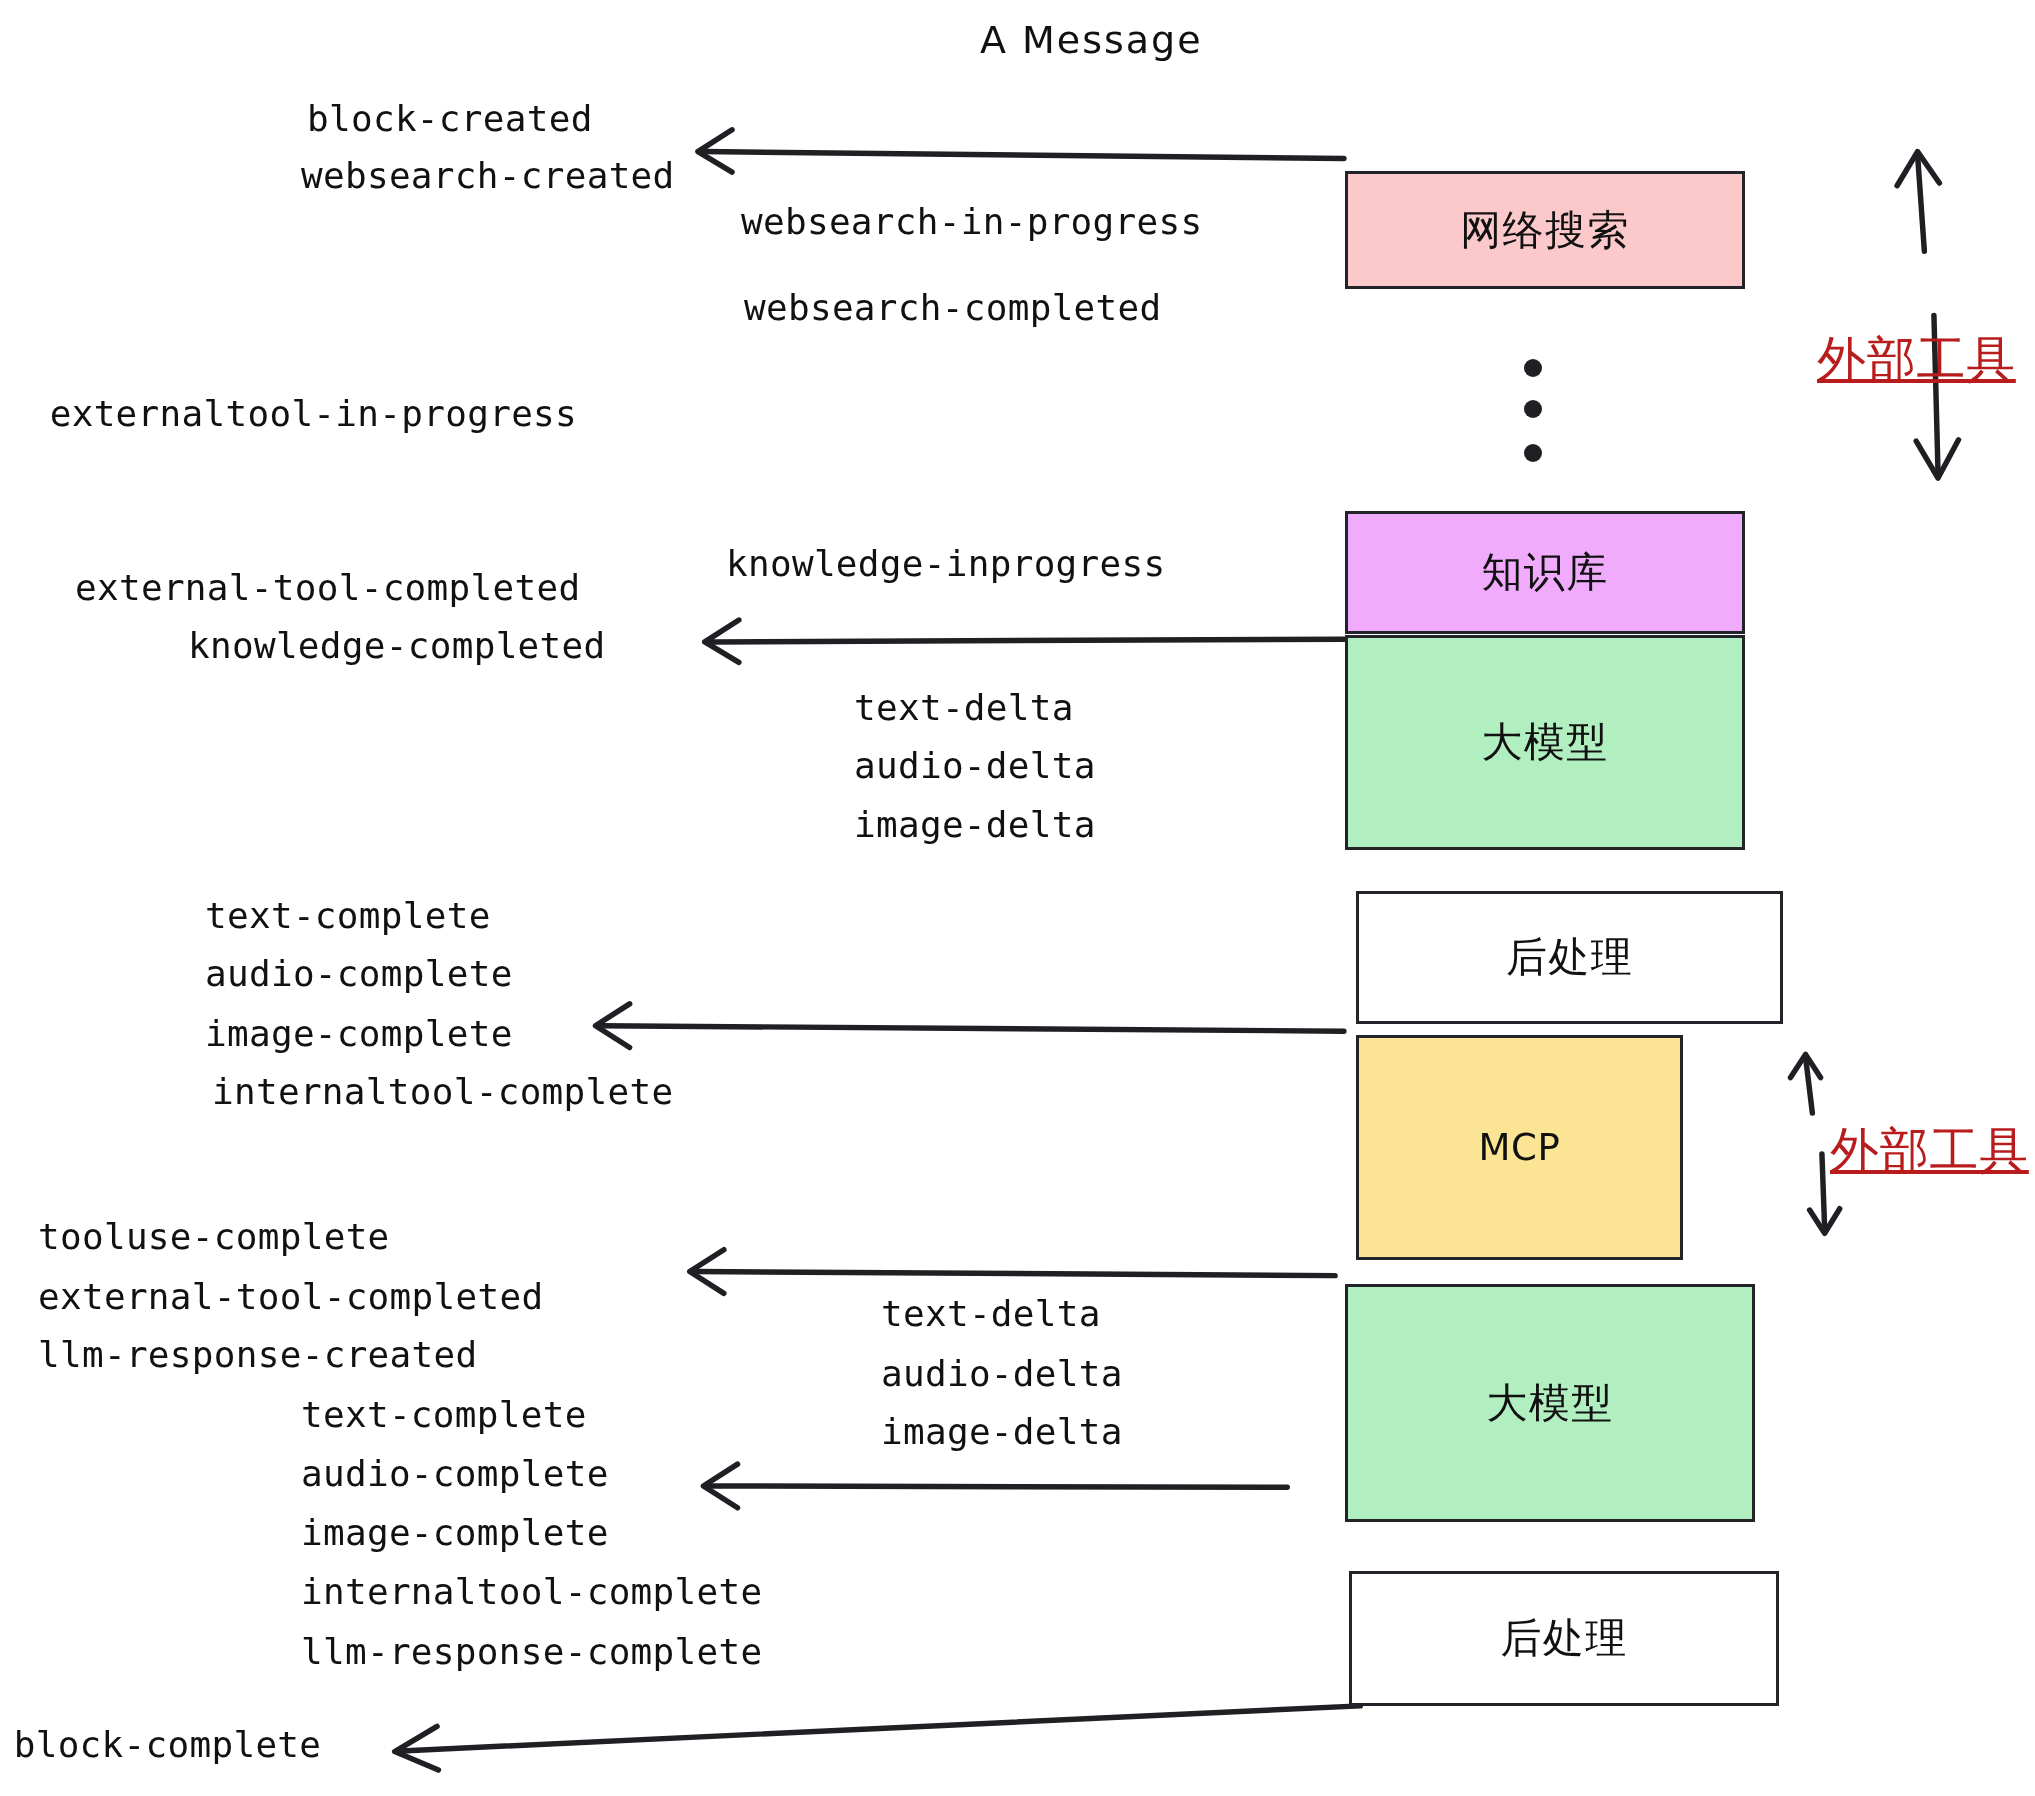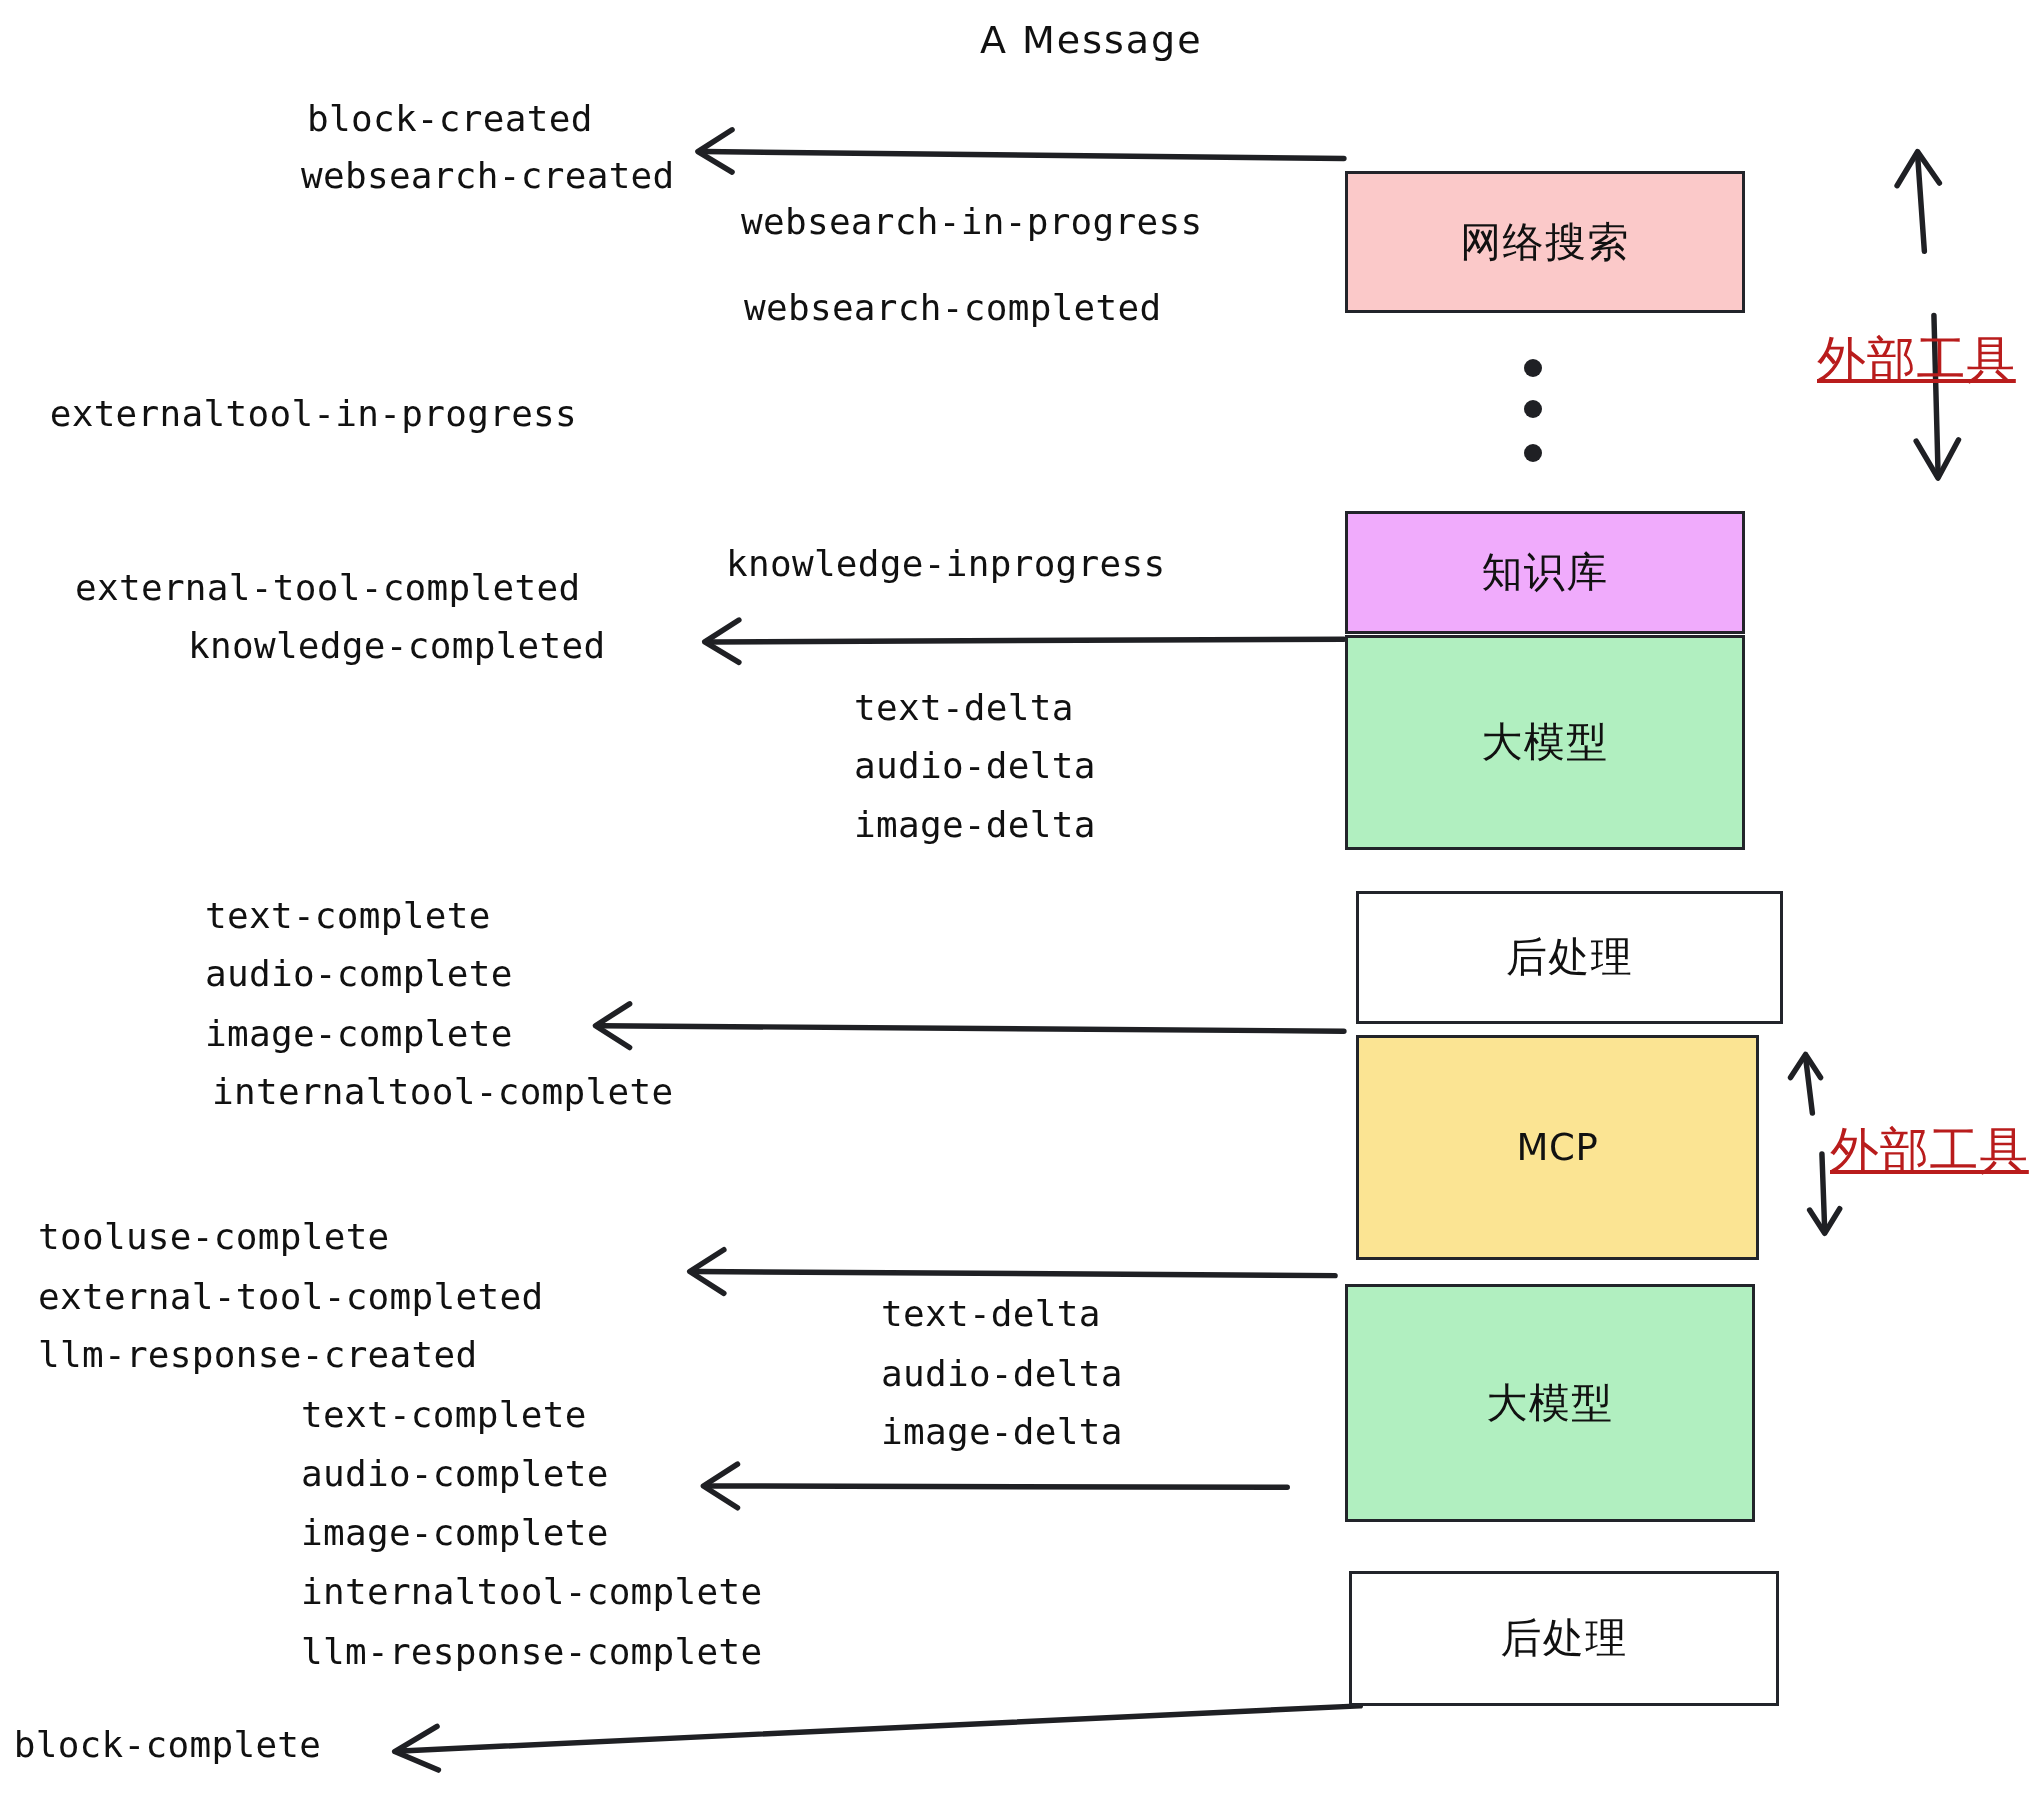--- a/index.html
+++ b/index.html
@@ -59,33 +59,33 @@
 
       <path d="M2668 1690 L2672 1800"></path>
       <path d="M2650 1772 L2672 1806 L2694 1770"></path>
     </g>
   </svg>
 
   <div class="dot" style="left:1524px;top:359px;"></div>
   <div class="dot" style="left:1524px;top:400px;"></div>
   <div class="dot" style="left:1524px;top:444px;"></div>
 
-  <div class="box" style="left:1345px;top:171px;width:400px;height:142px;background:#fbc9c9;">
+  <div class="box" style="left:1345px;top:171px;width:400px;height:118px;background:#fbc9c9;">
     <span>网络搜索</span>
   </div>
   <div class="box" style="left:1345px;top:511px;width:400px;height:123px;background:#f0abfc;">
     <span>知识库</span>
   </div>
   <div class="box" style="left:1345px;top:635px;width:400px;height:215px;background:#b1efc0;">
     <span>大模型</span>
   </div>
   <div class="box" style="left:1356px;top:891px;width:427px;height:133px;background:#ffffff;">
     <span>后处理</span>
   </div>
-  <div class="box mcp" style="left:1356px;top:1035px;width:403px;height:225px;background:#fbe493;">
+  <div class="box mcp" style="left:1356px;top:1035px;width:327px;height:225px;background:#fbe493;">
     <span>MCP</span>
   </div>
   <div class="box" style="left:1345px;top:1284px;width:410px;height:238px;background:#b1efc0;">
     <span>大模型</span>
   </div>
   <div class="box" style="left:1349px;top:1571px;width:430px;height:135px;background:#ffffff;">
     <span>后处理</span>
   </div>
 
   <div class="sidelbl" style="left:1817px;top:335px;">外部工具</div>

